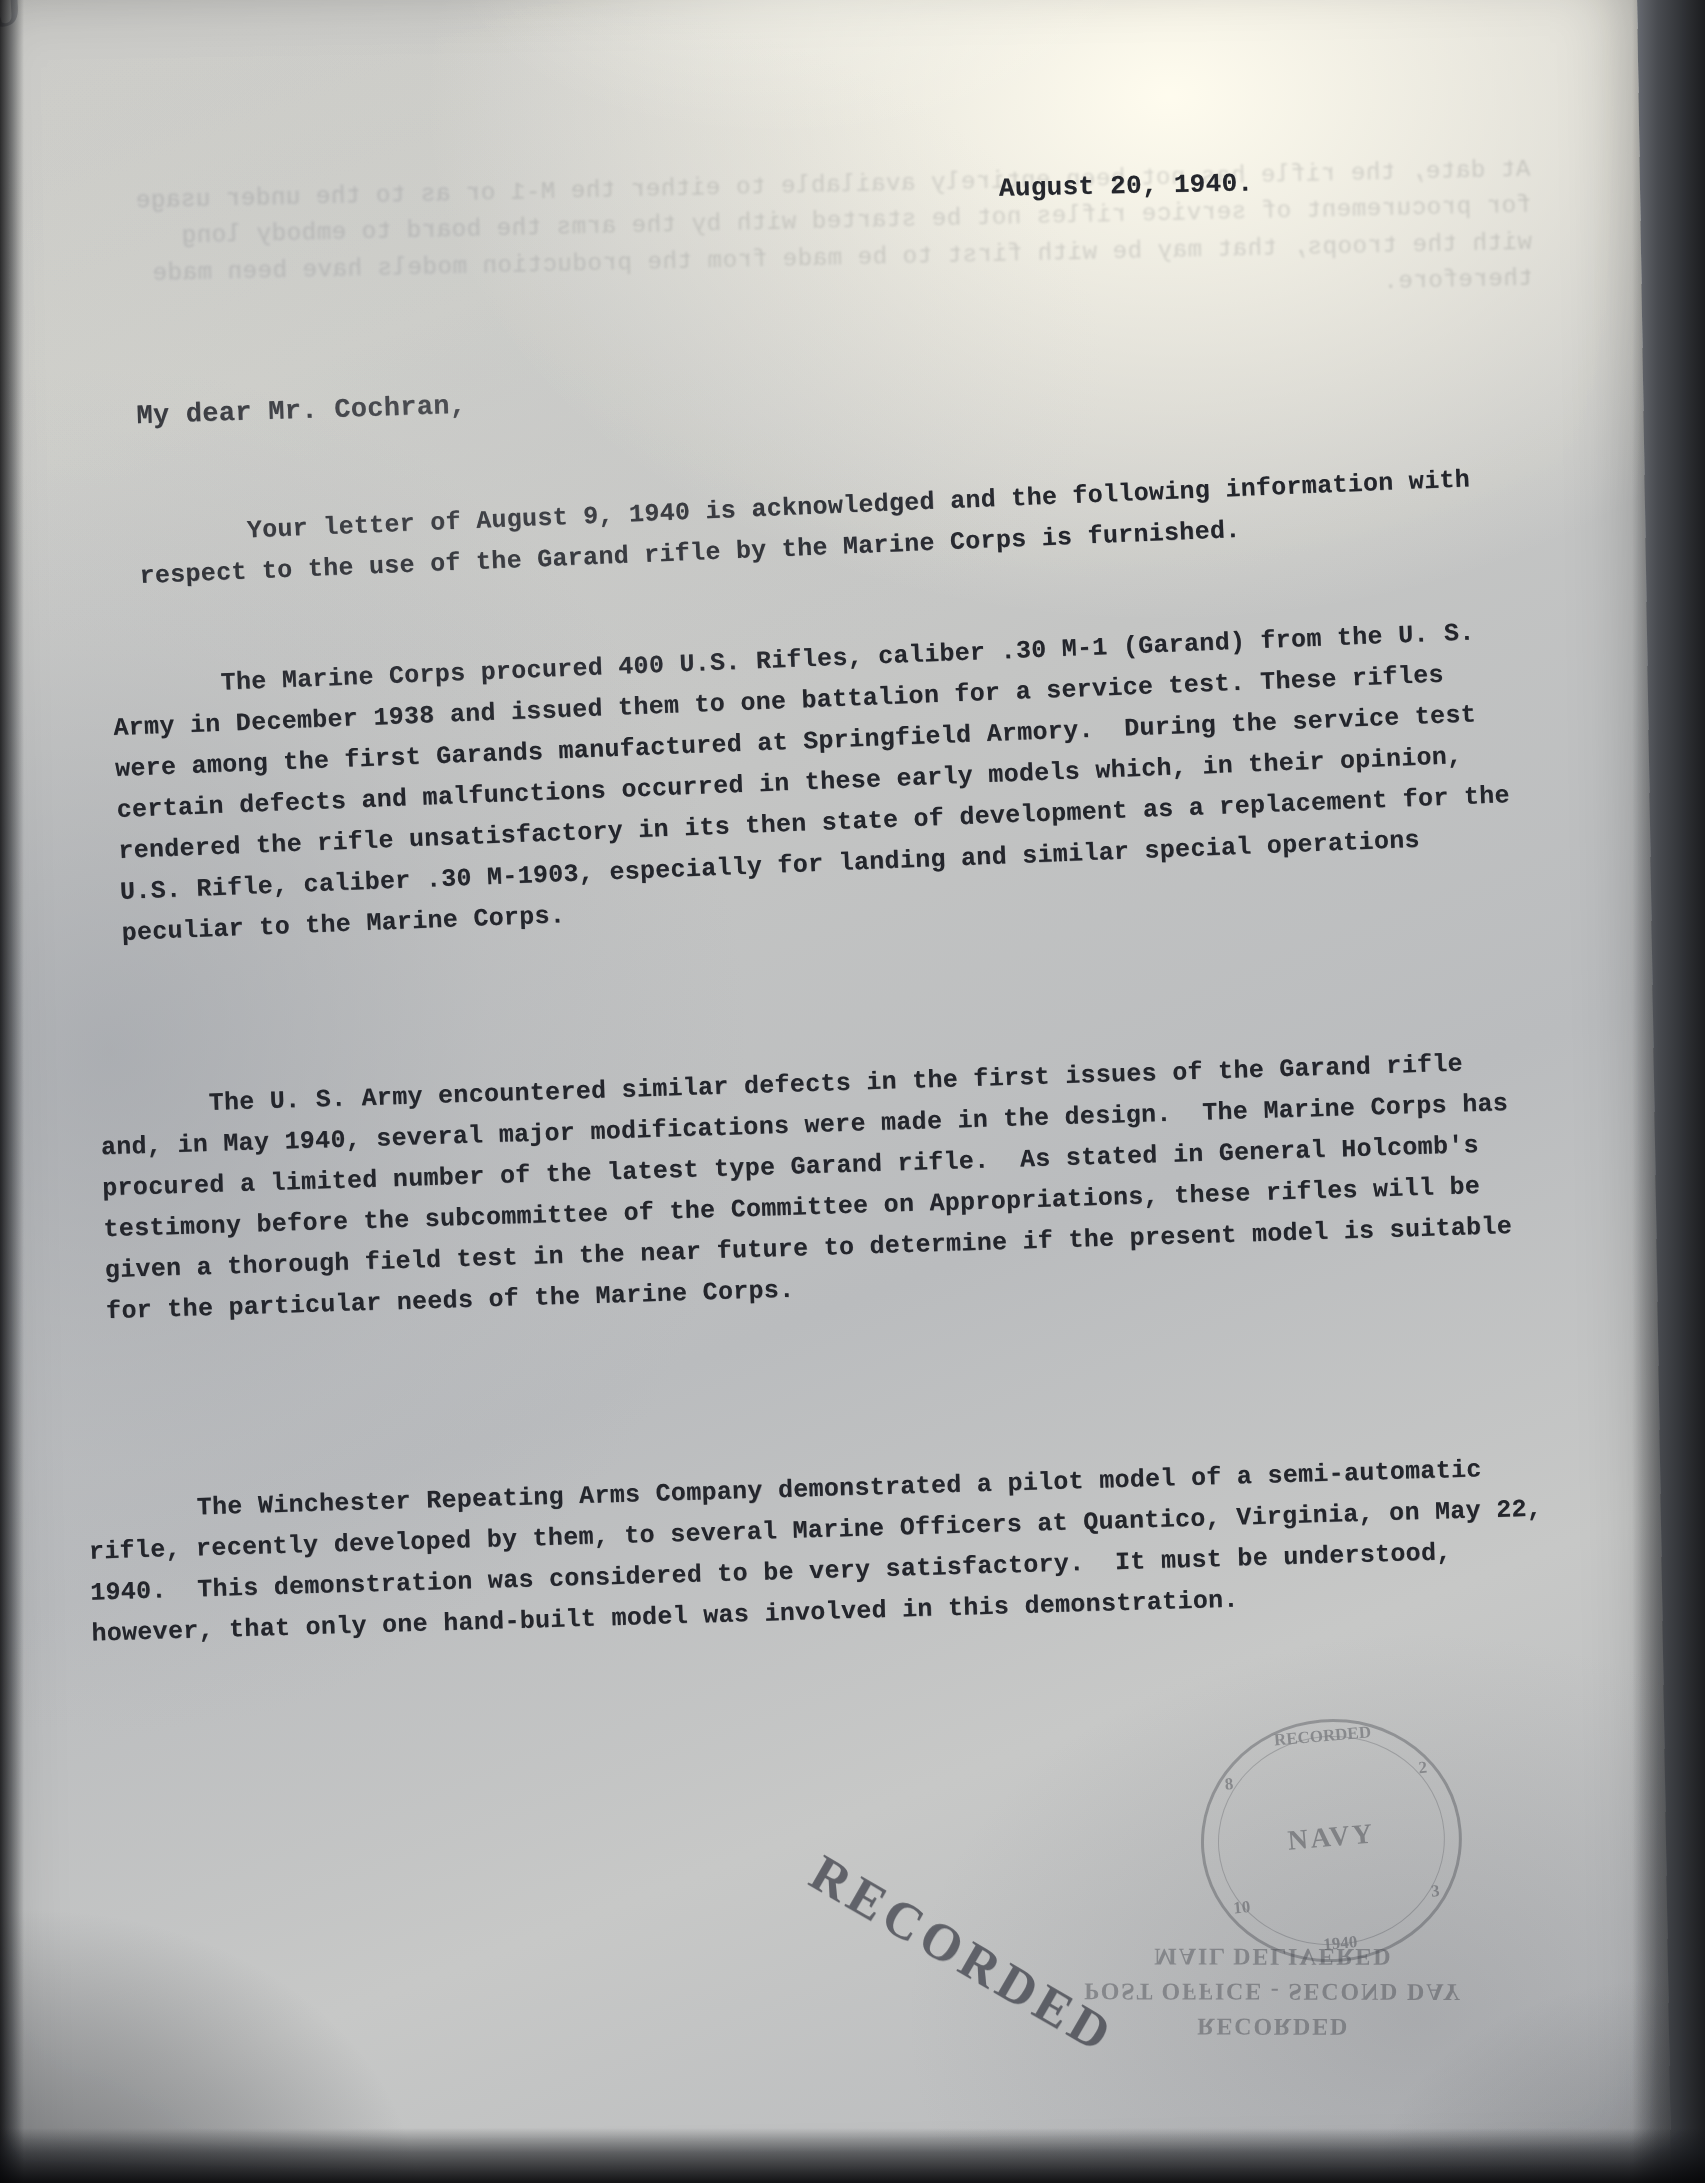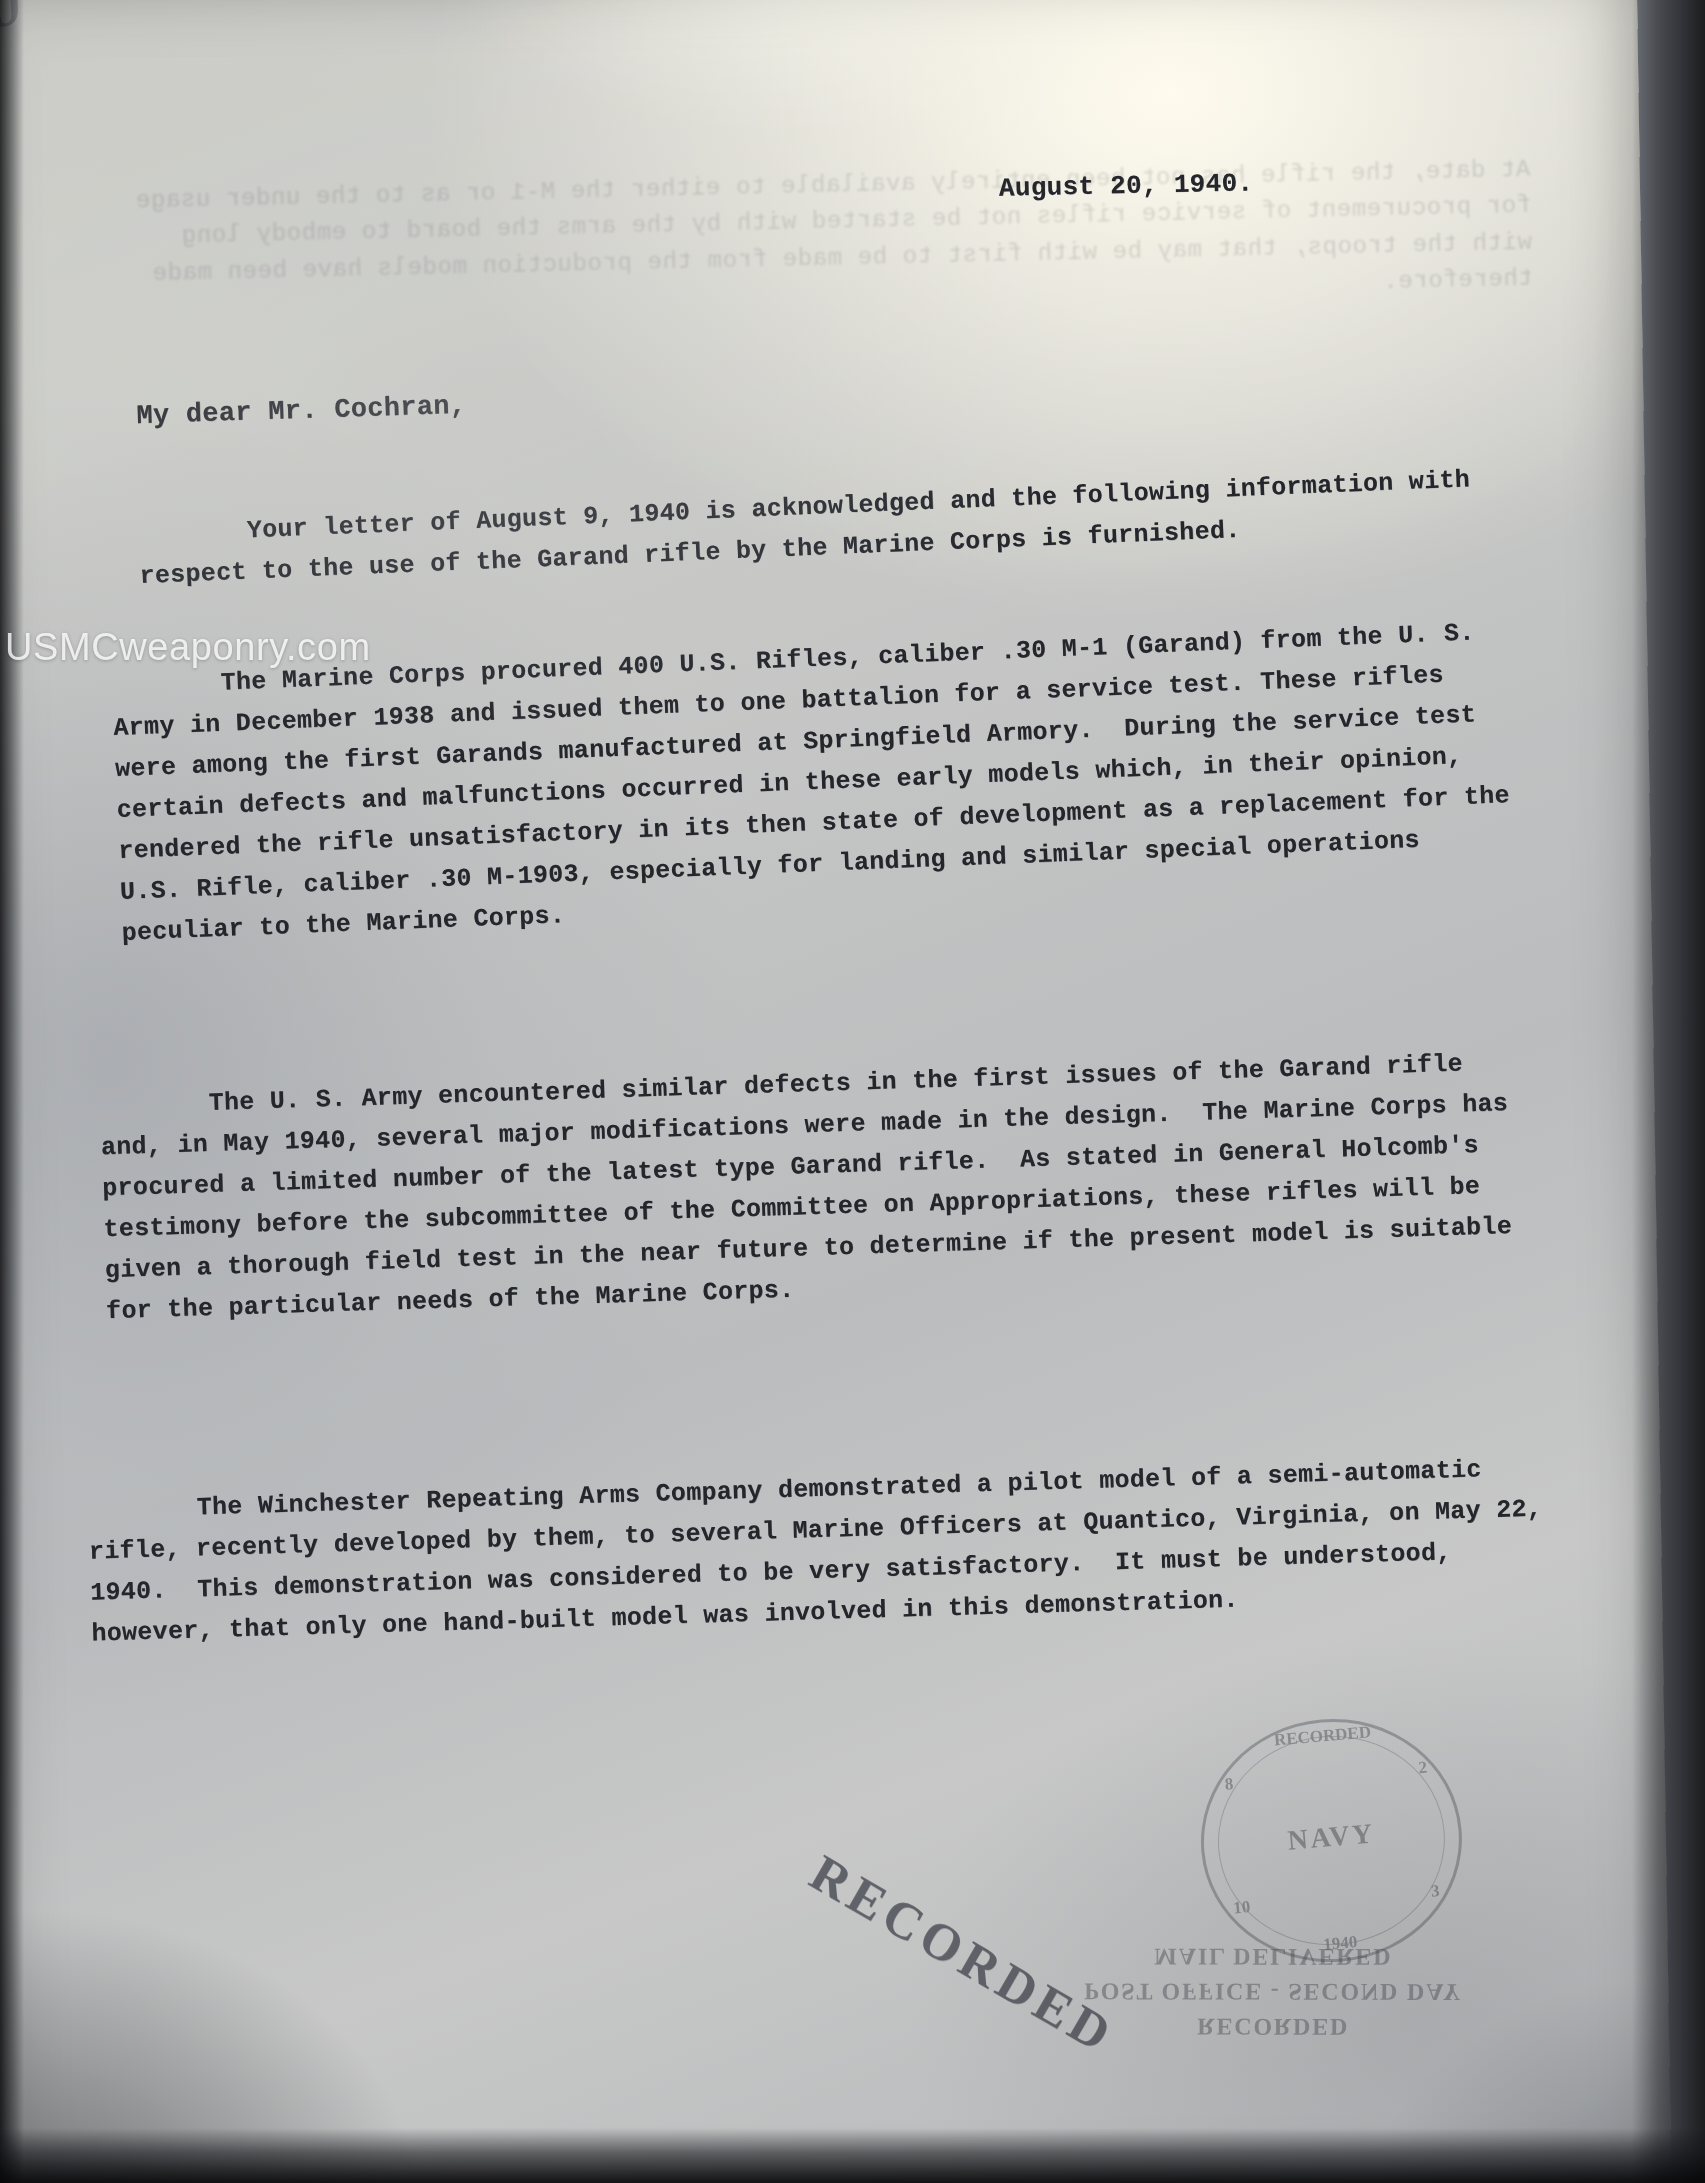--- a/index.html
+++ b/index.html
@@ -317,20 +317,19 @@
       <div class="br">3</div>
       <div class="bb">1940</div>
     </div>
 
     <div id="reverse-stamp">RECORDED
 POST OFFICE - SECOND DAY
 MAIL DELIVERED</div>
 
   </div>
 
-  <div id="watermark">USMCweaponry.com</div>
 
   <div id="left-edge"></div>
   <div id="right-edge"></div>
   <div id="bottom-edge"></div>
 
 </div>
 
 
 </body></html>

